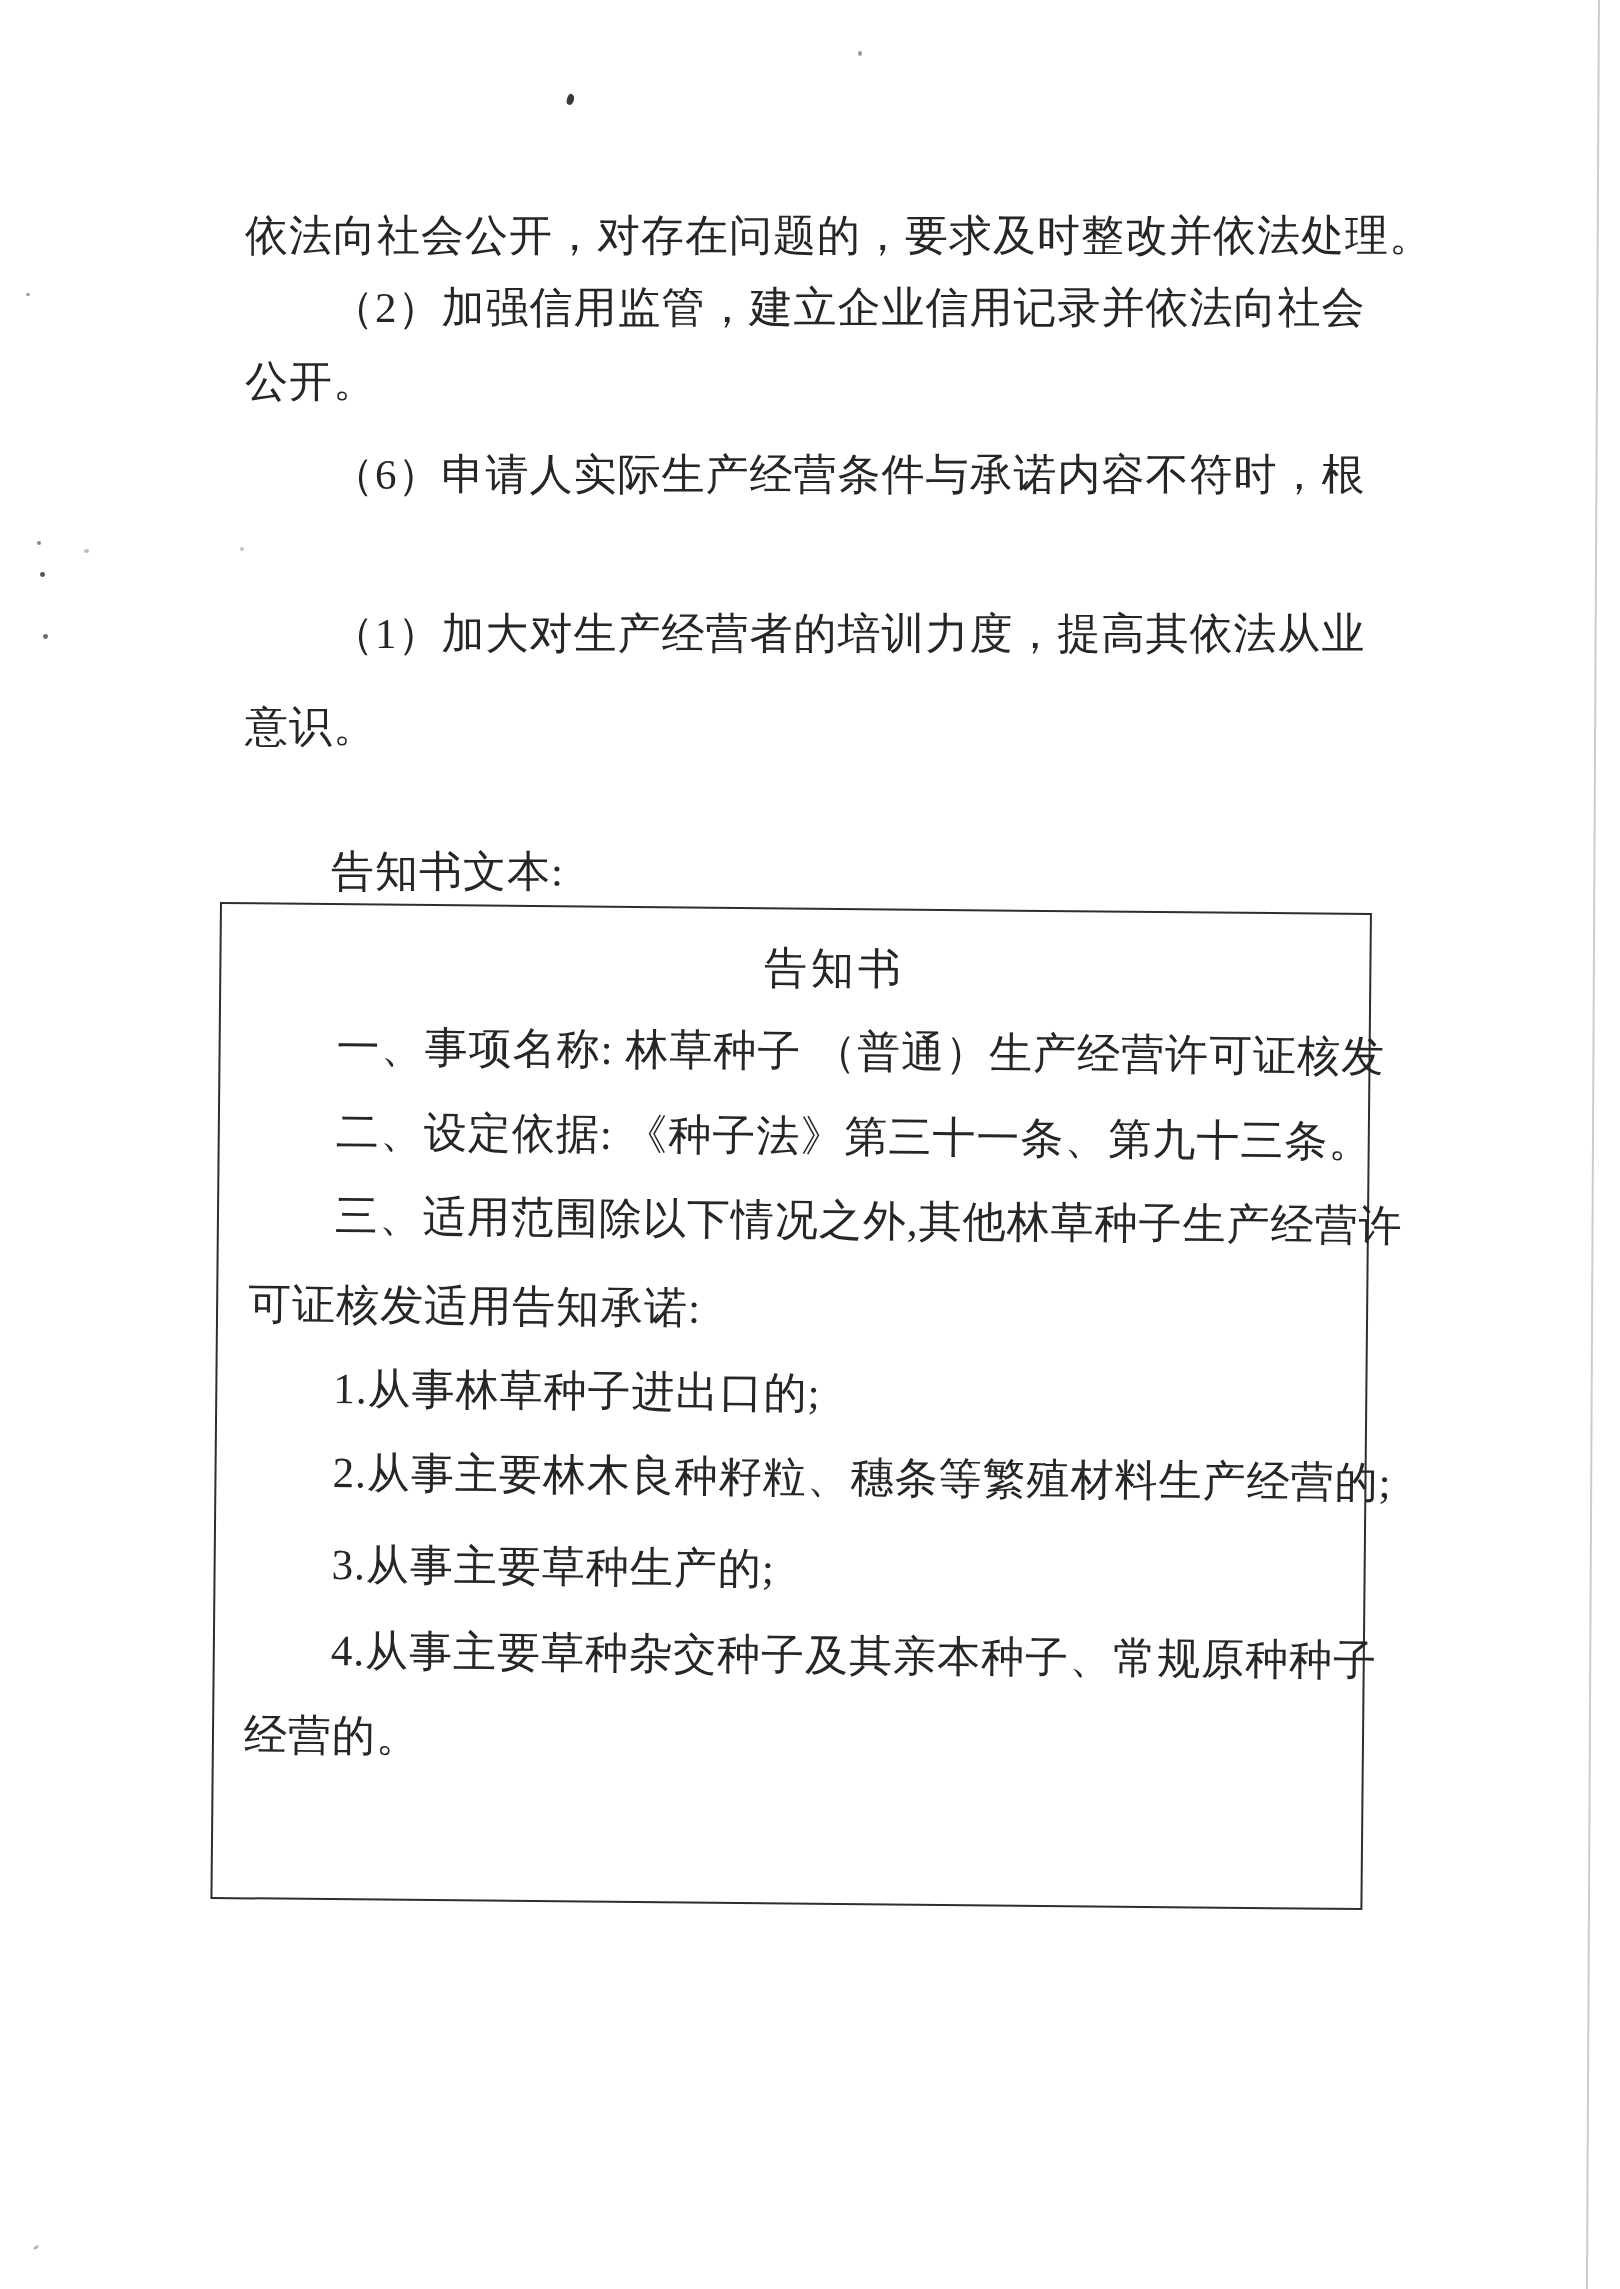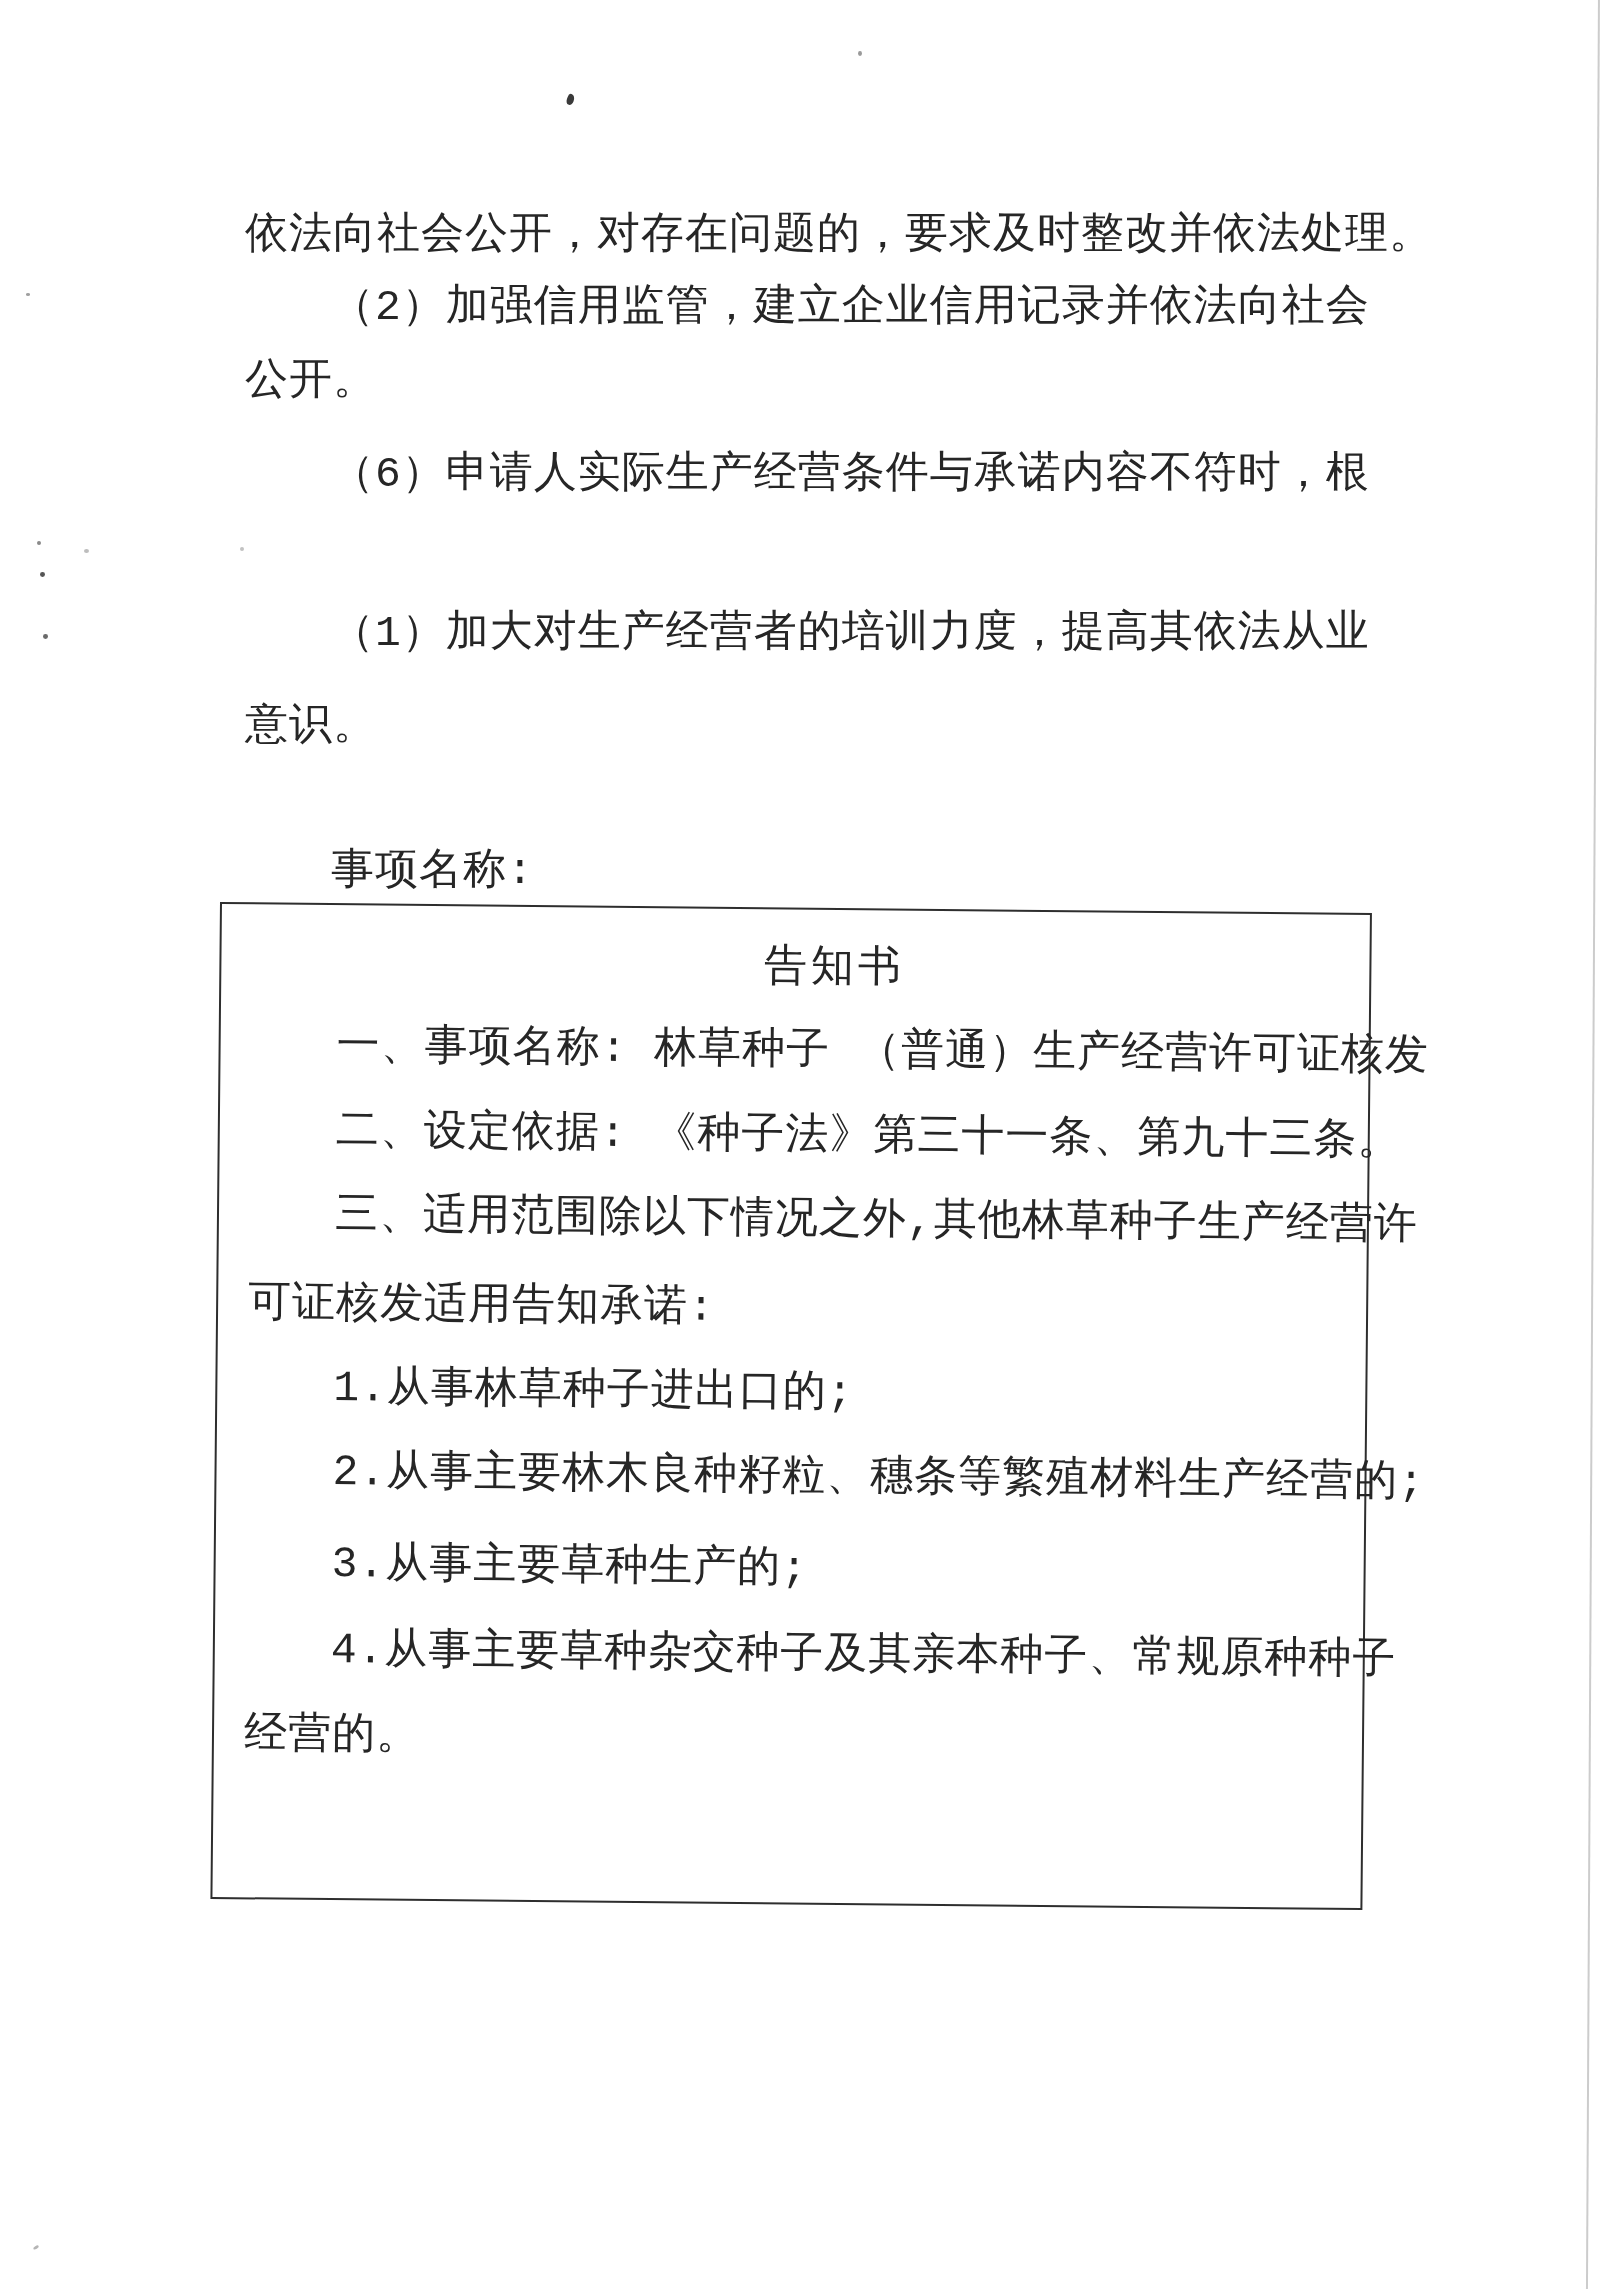--- a/index.html
+++ b/index.html
@@ -2,21 +2,21 @@
 <html><head>
 <meta charset="utf-8">
 <style>
   html,body { margin:0; padding:0; background:#e8e8e8; }
   .page {
     position:relative;
     width:1620px; height:2290px;
     margin:0 auto;
     background:#ffffff;
     overflow:hidden;
-    font-family:Liberation Mono, monospace;
+    font-family:Liberation Serif, serif;
     color:#262626;
   }
   
   .bline {
     position:absolute;
     left:245px;
     font-size:43px;
     line-height:59px;
     letter-spacing:1px;
     white-space:nowrap;
@@ -68,21 +68,21 @@
 <body>
 
 <div class="page">
 
   <div class="bline" style="top:206px">依法向社会公开，对存在问题的，要求及时整改并依法处理。</div>
   <div class="bline indent" style="top:278px">（2）加强信用监管，建立企业信用记录并依法向社会</div>
   <div class="bline" style="top:352px">公开。</div>
   <div class="bline indent" style="top:445px">（6）申请人实际生产经营条件与承诺内容不符时，根</div>
   <div class="bline indent" style="top:604px">（1）加大对生产经营者的培训力度，提高其依法从业</div>
   <div class="bline" style="top:697px">意识。</div>
-  <div class="bline indent" style="top:842px">事项名称:</div>
+  <div class="bline indent" style="top:842px">告知书文本:</div>
 
   <div class="notice-box">
     <div class="box-title">告知书</div>
     <div class="bline indent" style="top:112px">一、事项名称: 林草种子 （普通）生产经营许可证核发</div>
     <div class="bline indent" style="top:197px">二、设定依据: 《种子法》第三十一条、第九十三条。</div>
     <div class="bline indent" style="top:281px">三、适用范围除以下情况之外,其他林草种子生产经营许</div>
     <div class="bline" style="top:370px">可证核发适用告知承诺:</div>
     <div class="bline indent" style="top:454px">1.从事林草种子进出口的;</div>
     <div class="bline indent" style="top:538px">2.从事主要林木良种籽粒、穗条等繁殖材料生产经营的;</div>
     <div class="bline indent" style="top:630px">3.从事主要草种生产的;</div>

